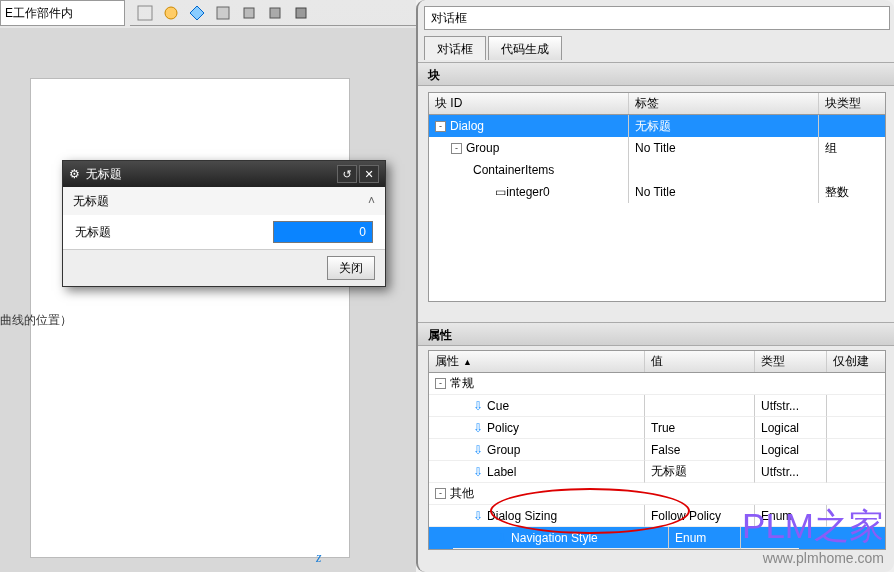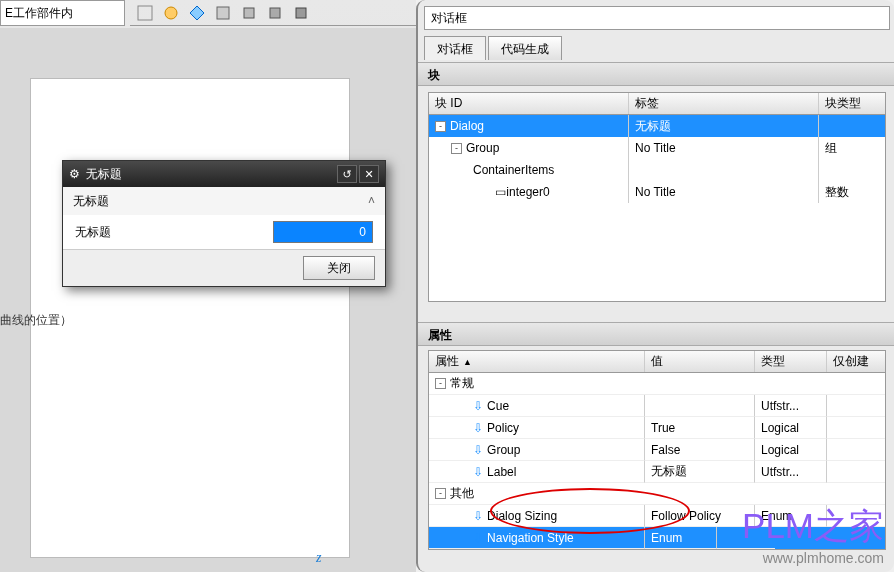--- a/index.html
+++ b/index.html
@@ -19,21 +19,21 @@
 .dialog-titlebar { height: 26px; background: linear-gradient(#4a4a4a,#222); color: #fff; display: flex; align-items: center; padding: 0 6px; }
 .dialog-titlebar .spacer { flex: 1; }
 .dialog-titlebar .tbtn { width: 20px; height: 18px; border: 1px solid #666; background: #333; color: #fff; display: flex; align-items: center; justify-content: center; margin-left: 2px; cursor: pointer; font-size: 11px; }
 .dialog-group { border-bottom: 1px solid #ccc; }
 .dialog-group-head { height: 28px; display: flex; align-items: center; padding: 0 10px; background: #f5f5f5; }
 .dialog-group-head .chev { width: 16px; color: #666; text-align: right; }
 .dialog-row { height: 34px; display: flex; align-items: center; padding: 0 12px; }
 .dialog-row label { flex: 1; }
 .dialog-row input { width: 100px; height: 22px; border: 1px solid #777; background: #0a84ff; color: #fff; text-align: right; padding: 0 6px; }
 .dialog-footer { height: 36px; display: flex; align-items: center; justify-content: flex-end; padding: 0 10px; background: #eee; }
-.dialog-footer button { width: 72px; height: 24px; border: 1px solid #888; background: linear-gradient(#fff,#ddd); cursor: pointer; }
+.dialog-footer button { width: 48px; height: 24px; border: 1px solid #888; background: linear-gradient(#fff,#ddd); cursor: pointer; }
 
 
 .right-panel { position: absolute; left: 416px; top: 0; width: 478px; height: 572px; background: #eaeaea; border-left: 2px solid #888; border-radius: 9px; }
 .right-search { position: absolute; left: 6px; top: 6px; width: 466px; height: 24px; border: 1px solid #999; background: #fff; padding: 2px 6px; }
 .tabs { position: absolute; left: 6px; top: 36px; display: flex; }
 .tab { height: 24px; padding: 4px 12px; border: 1px solid #999; border-bottom: none; background: linear-gradient(#fff,#e0e0e0); margin-right: 2px; cursor: pointer; }
 .tab.active { background: #f0f0f0; }
 .section-title { position: absolute; left: 0; width: 478px; height: 24px; background: linear-gradient(#e8e8e8,#d0d0d0); border-top: 1px solid #aaa; border-bottom: 1px solid #aaa; padding: 4px 10px; font-weight: bold; }
 .section-blocks-title { top: 62px; }
 .blocks-table { position: absolute; left: 10px; top: 92px; width: 458px; border: 1px solid #999; background: #fff; }
@@ -236,21 +236,21 @@
         <div class="td-row">
           <div class="pcol-name" style="padding-left: 44px;">
             <span class="prop-arrow">⇩</span>
             <span>Dialog Sizing</span>
           </div>
           <div class="pcol-val">Follow Policy</div>
           <div class="pcol-type">Enum</div>
           <div class="pcol-init"></div>
         </div>
         <div class="td-row selected">
-          <div class="pcol-name" style="padding-left: 44px;">
+          <div class="pcol-name" style="padding-left: 44px; margin-left: 24px;">
             <span class="prop-arrow">⇩</span>
             <span>Navigation Style</span>
           </div>
           <div class="pcol-type">Enum</div>
           <div class="pcol-init"></div>
         </div>
       </div>
   </div>
 </div>
 

